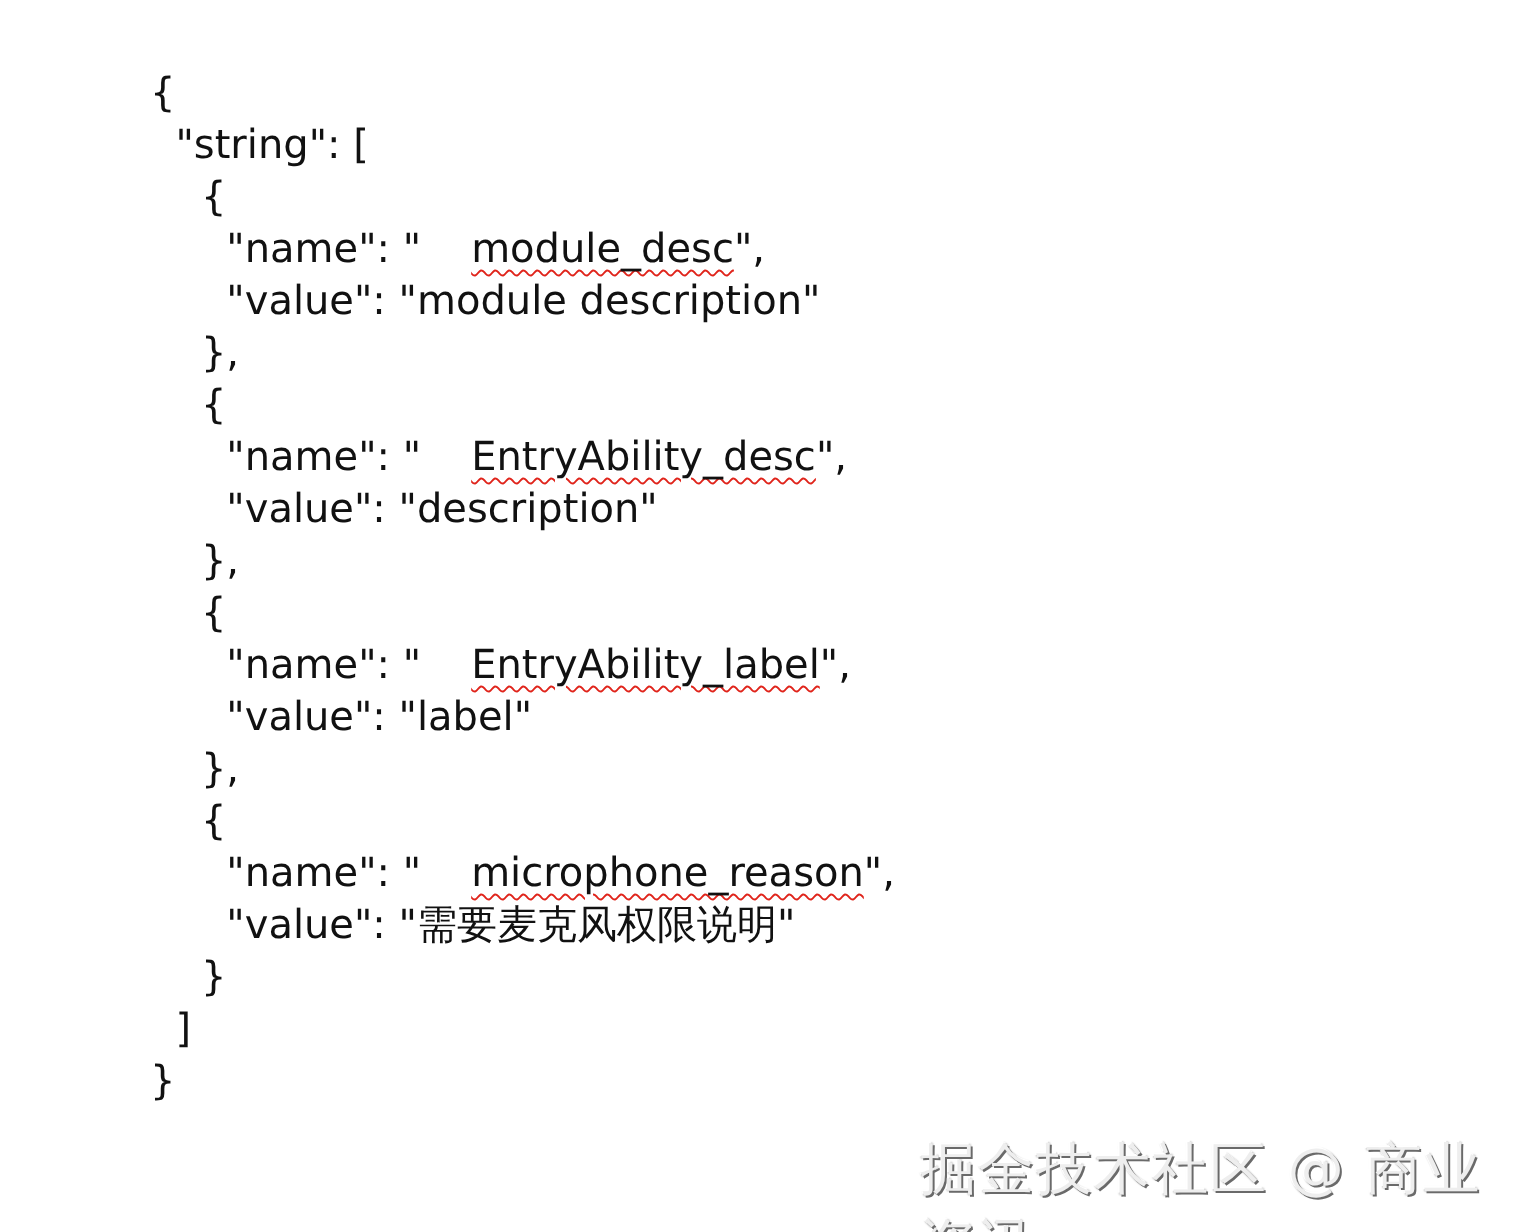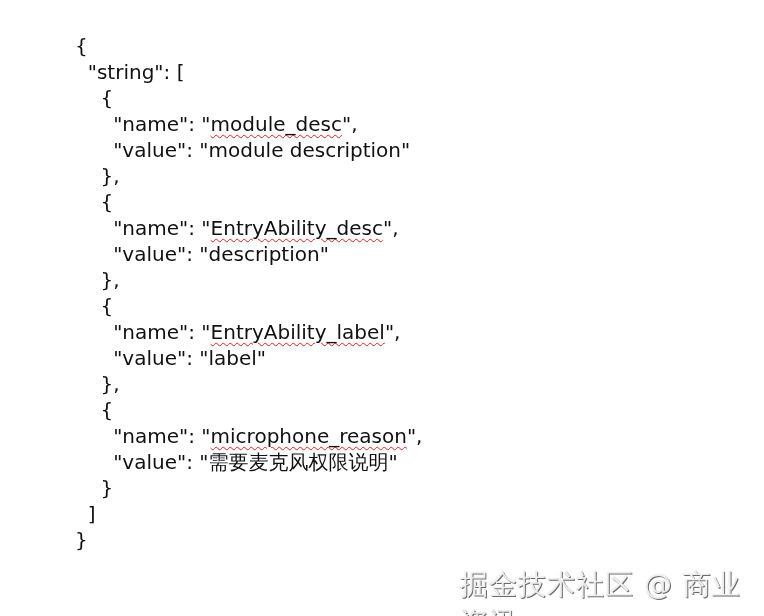--- a/index.html
+++ b/index.html
@@ -23,20 +23,21 @@
     line-height: 26px;
   }
   .line {
     white-space: pre;
     height: 26px;
   }
   .squiggle {
     text-decoration: underline wavy #e0241b;
     text-decoration-thickness: 1px;
     text-underline-offset: 3px;
+    margin-left: 25px;
   }
   .watermark {
     position: absolute;
     left: 460px;
     top: 566px;
     font-family: "DejaVu Sans", "Liberation Sans", sans-serif;
     font-size: 28px;
     color: #eeeeee;
     letter-spacing: 1px;
     text-shadow: 1px 1px 0 #6a6a6a, -1px -1px 0 #ffffff, 0 0 1px #888888;

